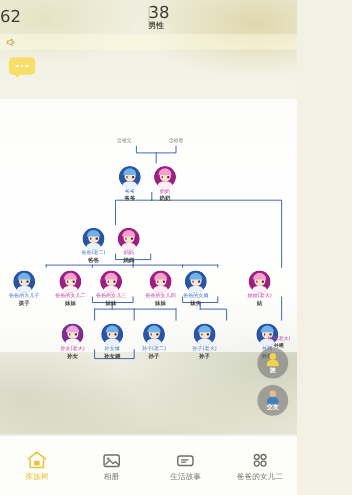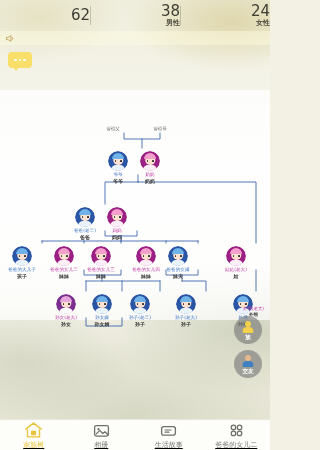--- a/index.html
+++ b/index.html
@@ -26,21 +26,21 @@
     position:absolute; left:0; right:0; top:90px; height:230px;
     background:linear-gradient(180deg, rgba(255,255,255,.75), rgba(255,255,255,.92) 30%, rgba(255,255,255,.92) 70%, rgba(255,255,255,.70));
   }
 
   
   .stats {
     position:absolute; top:0; left:0; right:0; height:30px;
     display:flex; align-items:center;
     z-index:5;
   }
-  .stat { flex:1; text-align:right; position:relative; }
+  .stat { flex:1; text-align:left; position:relative; }
   .stat + .stat::before{
     content:""; position:absolute; left:0; top:3px; bottom:3px; width:1px;
     background:rgba(120,120,90,.35);
   }
   .stat-num { font-size:15px; line-height:16px; color:#3d3d34; font-weight:400; }
   .stat-lbl { font-size:7px; line-height:9px; color:#4a4a3c; font-weight:bold; }
 
   
   .notice {
     position:absolute; top:31px; left:0; right:0; height:14px;
@@ -125,47 +125,43 @@
   #fab-friend .torso{ background:#3f7fc4; }
 
   .side-note{
     position:absolute; right:6px; top:306px; z-index:7;
     font-size:4.4px; line-height:6px; color:#c23ba3; text-align:center; white-space:nowrap;
   }
   .side-note .nm{ color:#3b3b3b; font-weight:bold; }
 
   
   .tabbar{
-    position:absolute; left:0; right:0; bottom:0; height:31px;
+    position:absolute; left:0; right:0; bottom:0; height:55px;
     background:#fdfdfa; border-top:1px solid #e8e8e0;
-    display:flex; align-items:center; z-index:10;text-decoration:underline;
+    display:flex; align-items:center; z-index:10;
   }
   .tab{ flex:1; display:flex; flex-direction:column; align-items:center; justify-content:center; gap:2px; }
   .tab-ico{ width:19px; height:18px; display:block; }
   .tab-lbl{ font-size:7px; line-height:9px; color:#7a7a72; white-space:nowrap; }
   .tab.active .tab-lbl{ color:#e8c53d; }
 </style>
 </head>
 <body>
 
 <div id="app">
   <div class="bg"></div>
   <div class="bg-mist"></div>
 
   <div class="stats">
     <div class="stat">
       <div class="stat-num">62</div>
     </div>
     <div class="stat">
       <div class="stat-num">38</div>
       <div class="stat-lbl">男性</div>
-    </div>
-    <div class="stat">
-      <div class="stat-num">24</div>
-      <div class="stat-lbl">女性</div>
     </div>
   </div>
 
   <div class="notice">
     <span class="notice-ico">
       <svg viewBox="0 0 12 12" width="9" height="9">
           <path d="M2 4.5h2.2L8 2.2v7.6L4.2 7.5H2z" fill="none" stroke="#b89a3c" stroke-width="1"></path>
           <path d="M9.4 4.2a2.4 2.4 0 010 3.6" fill="none" stroke="#b89a3c" stroke-width="1"></path>
         </svg>
     </span>

